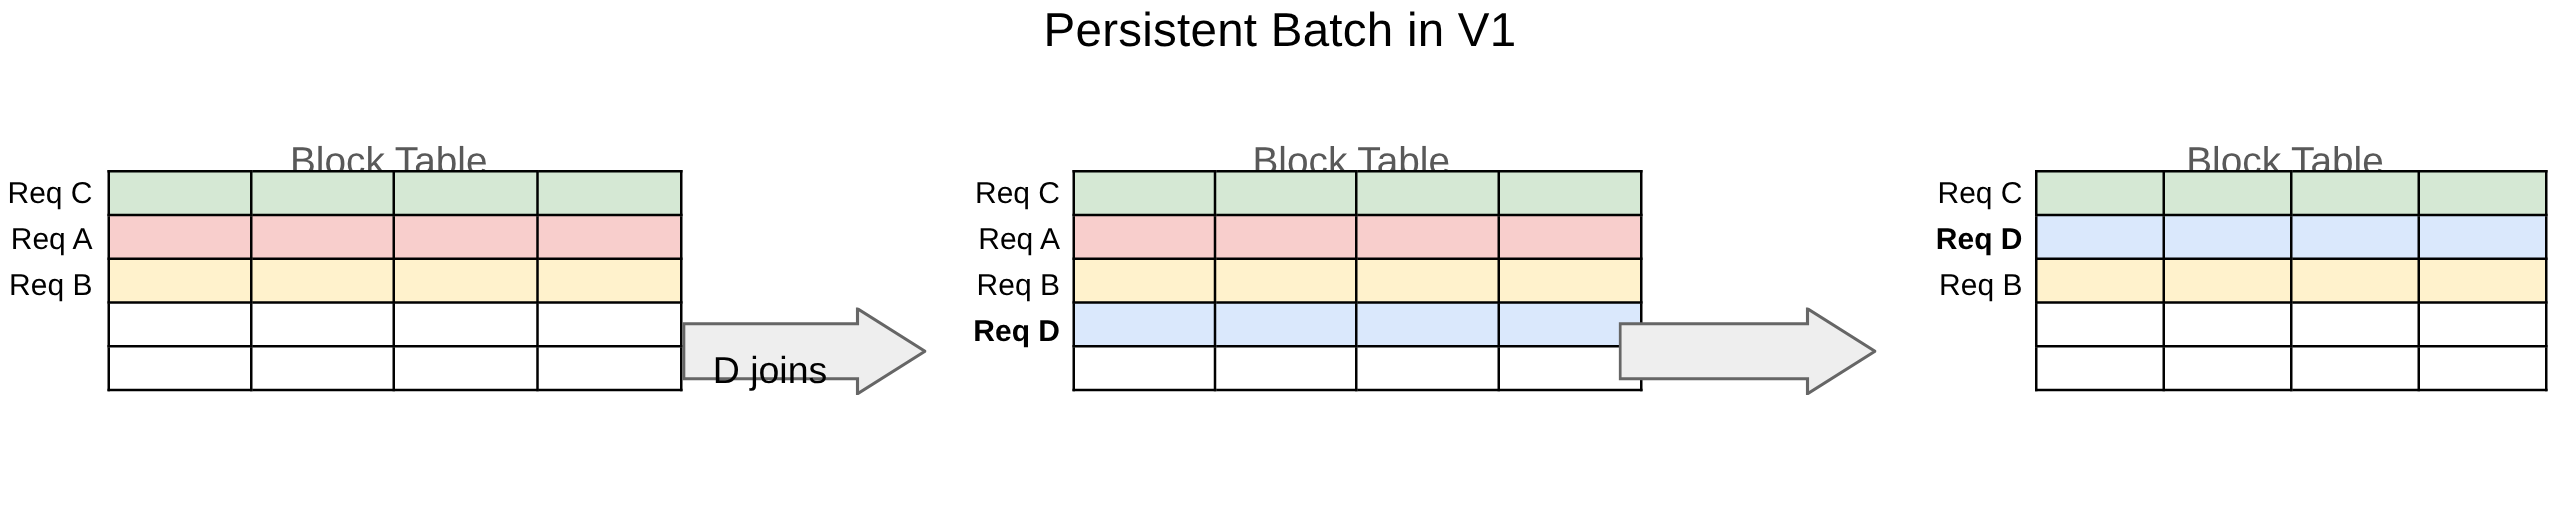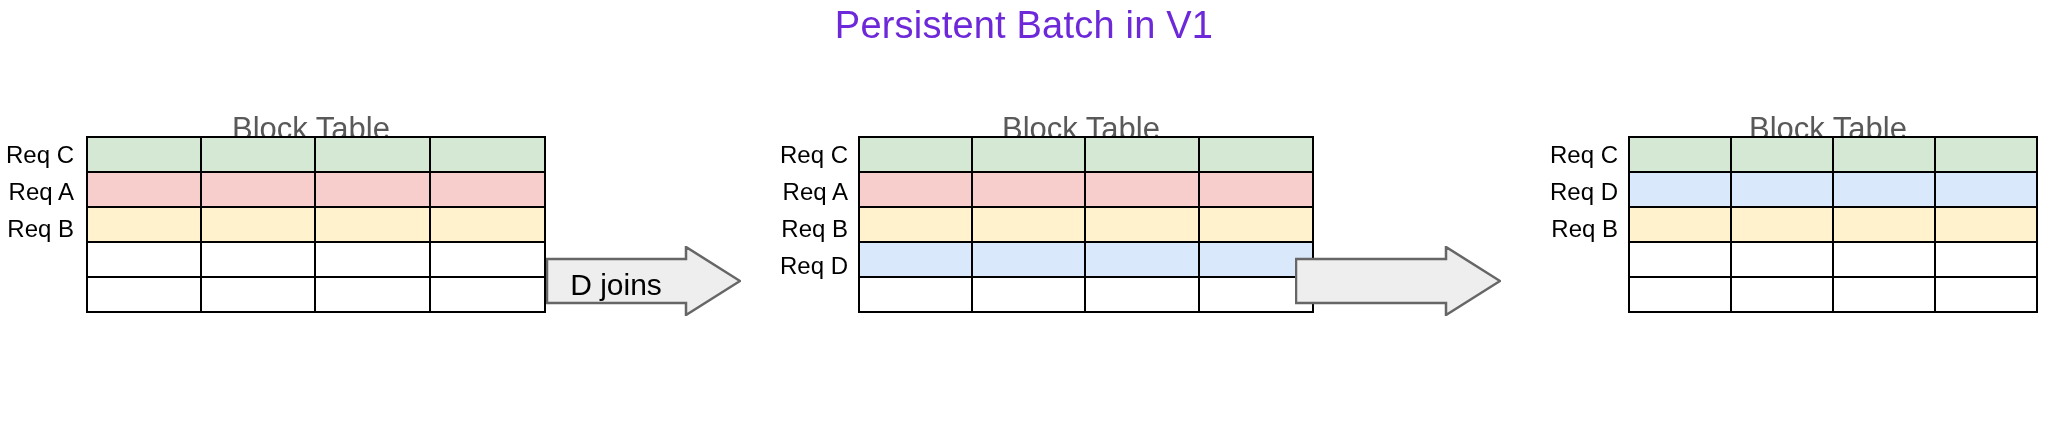--- a/index.html
+++ b/index.html
@@ -15,21 +15,21 @@
     overflow: hidden;
   }
 
   #page-title {
     position: absolute;
     left: 0;
     top: 4px;
     width: 2048px;
     text-align: center;
     font-size: 38px;
-    color: #6d28d9;
+    color: #000000;
     letter-spacing: 0.2px;
   }
 
   .panel {
     position: absolute;
     top: 0;
     height: 421px;
     padding-left: 34px;
   }
 
@@ -50,21 +50,21 @@
   }
   .row-label {
     height: 37px;
     line-height: 37px;
     font-size: 24px;
     color: #000000;
     white-space: nowrap;
     padding-right: 10px;
     box-sizing: border-box;
   }
-  .row-label.bold { font-weight: normal; text-align: right; }
+  .row-label.bold { font-weight: bold; text-align: right; }
   .row-label.blank { color: transparent; }
 
   .block-table {
     position: absolute;
     top: 136px;
     border-collapse: collapse;
     border-spacing: 0;
     table-layout: fixed;
   }
   .block-table td {
@@ -81,21 +81,21 @@
 
   .arrow {
     position: absolute;
     top: 246px;
     height: 70px;
   }
   .arrow svg { display: block; }
   .arrow-label {
     position: absolute;
     left: 0;
-    top: 4px;
+    top: 16px;
     height: 70px;
     line-height: 70px;
     font-size: 30px;
     color: #000000;
     text-align: center;
     white-space: nowrap;
     pointer-events: none;
   }
 </style>
 </head>

